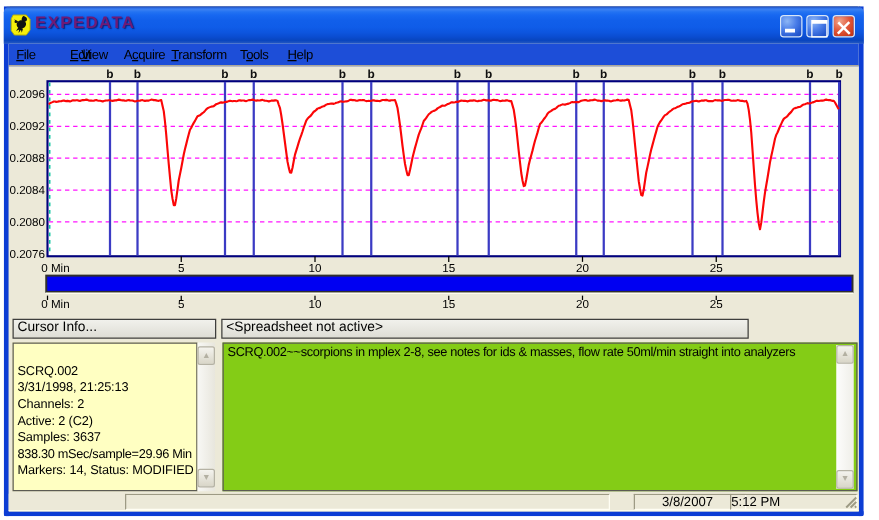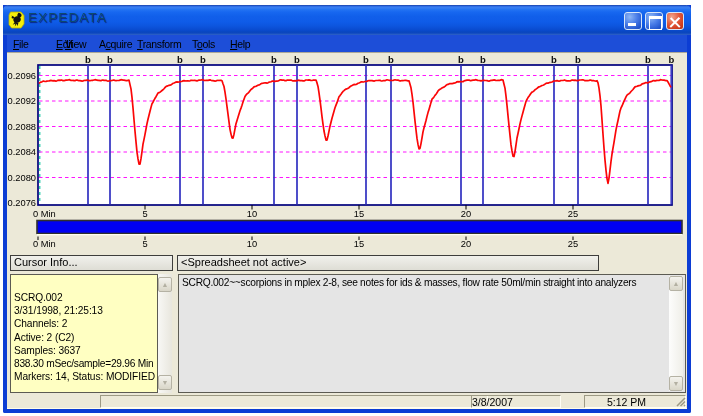--- a/index.html
+++ b/index.html
@@ -1,19 +1,19 @@
 <!DOCTYPE html>
 <html><head><meta charset="utf-8"><style>
 *{margin:0;padding:0;box-sizing:border-box}
 html,body{width:703px;height:416px;background:#fff;overflow:hidden}
 body{position:relative;font-family:"Liberation Sans",sans-serif}
 .win{position:absolute;left:3px;top:5px;width:688px;height:408px;background:#ece9d8;border:4px solid #0c3dd4;border-top:none;border-radius:0 0 2px 2px}
 .title{position:absolute;left:3px;top:5px;width:688px;height:30px;border-radius:5px 5px 0 0;
 background:linear-gradient(180deg,#1941a5 0%,#2f6fe8 5%,#3a80f2 9%,#2373f2 15%,#1767f0 24%,#115fea 38%,#0f5ce8 56%,#0d55de 70%,#0a4cd0 82%,#0845be 91%,#1d53c2 97%,#3667c8 100%)}
-.ttext{position:absolute;left:28px;top:10px;font-size:13.5px;font-weight:normal;color:#0c4a6e;letter-spacing:1.1px;text-shadow:1px 1px 1px #09227d}
+.ttext{position:absolute;left:28px;top:10px;font-size:13.5px;font-weight:bold;color:#701a75;letter-spacing:1.1px;text-shadow:1px 1px 1px #09227d}
 .icon{position:absolute;left:8px;top:11px}
 .btns{position:absolute;top:12px;left:624px;display:flex;gap:3px}
 .btn{width:18px;height:18px;border-radius:3px;border:1px solid #d8e6f8;position:relative;
 background:radial-gradient(circle at 30% 25%,#8db6f5 0%,#4a7de8 45%,#2558cf 80%,#1d4bbf 100%)}
 .btn.close{background:radial-gradient(circle at 30% 25%,#f0a58c 0%,#e2593c 45%,#cc3a1b 80%,#b53217 100%)}
 .btn.min::after{content:"";position:absolute;left:3px;bottom:3px;width:8px;height:3px;background:#fff}
 .btn.max::after{content:"";position:absolute;left:3px;top:3px;width:11px;height:10px;border:1.5px solid #fff;border-top-width:3px}
 .btn.close::before{content:"";position:absolute;left:7.2px;top:2.5px;width:2.3px;height:12.5px;background:#fff;transform:rotate(45deg)}
 .btn.close::after{content:"";position:absolute;left:7.2px;top:2.5px;width:2.3px;height:12.5px;background:#fff;transform:rotate(-45deg)}
 .menubar{position:absolute;left:7px;top:35px;width:680px;height:18px;background:#1d4ed8;border-bottom:1px solid #aca899;font-size:10.5px;letter-spacing:-0.35px;color:#000}
@@ -122,31 +122,31 @@
   </svg>
 <div class="hdr" style="left:10px;width:163px">Cursor Info...</div>
 <div class="hdr" style="left:177px;width:422px">&lt;Spreadsheet not active&gt;</div>
 <div class="panel" style="left:10px;width:148px;background:#ffffc2;padding:16px 0 0 3px;line-height:13.2px">
 SCRQ.002<br>3/31/1998, 21:25:13<br>Channels: 2<br>Active: 2 (C2)<br>Samples: 3637<br><span style="letter-spacing:-0.25px">838.30 mSec/sample=29.96 Min</span><br>Markers: 14, Status: MODIFIED
 </div>
 <div class="sb" style="left:158px;top:274px;height:119px">
 <div class="sbtn" style="top:3px">▲</div>
 <div class="sbtn" style="bottom:3px;top:auto">▼</div>
 </div>
-<div class="panel" style="left:178px;width:508px;background:#e5e5e5;padding:1px 16px 0 3px;line-height:13px">
+<div class="panel" style="left:178px;width:508px;background:#84cc16;padding:1px 16px 0 3px;line-height:13px">
 <span style="letter-spacing:-0.26px">SCRQ.002~~scorpions in mplex 2-8, see notes for ids &amp; masses, flow rate 50ml/min straight into analyzers</span>
 </div>
 <div class="sb" style="left:669px;top:276px;height:115px;background:linear-gradient(90deg,#fdfdfc,#efeee8)">
 <div class="sbtn" style="top:0">▲</div>
 <div class="sbtn" style="bottom:0;top:auto">▼</div>
 </div>
 <div class="status">
 <div class="cell" style="left:93px;width:388px"></div>
-<div class="cell" style="left:464px;width:90px;text-align:left;padding-right:4px">3/8/2007</div>
-<div class="cell" style="left:577px;width:102px;text-align:center;padding-right:17px">5:12 PM</div>
+<div class="cell" style="left:500px;width:90px;text-align:center;padding-right:4px">3/8/2007</div>
+<div class="cell" style="left:577px;width:102px;text-align:left;padding-right:17px">5:12 PM</div>
 <svg style="position:absolute;right:1px;bottom:1px" width="11" height="11" viewBox="0 0 11 11">
 <g stroke-width="1.6">
         <line x1="10" y1="2" x2="2" y2="10" stroke="#9d9a84"></line>
         <line x1="10" y1="5.5" x2="5.5" y2="10" stroke="#9d9a84"></line>
         <line x1="10" y1="9" x2="9" y2="10" stroke="#9d9a84"></line>
       </g>
 </svg>
 </div>
 
 </body></html>

